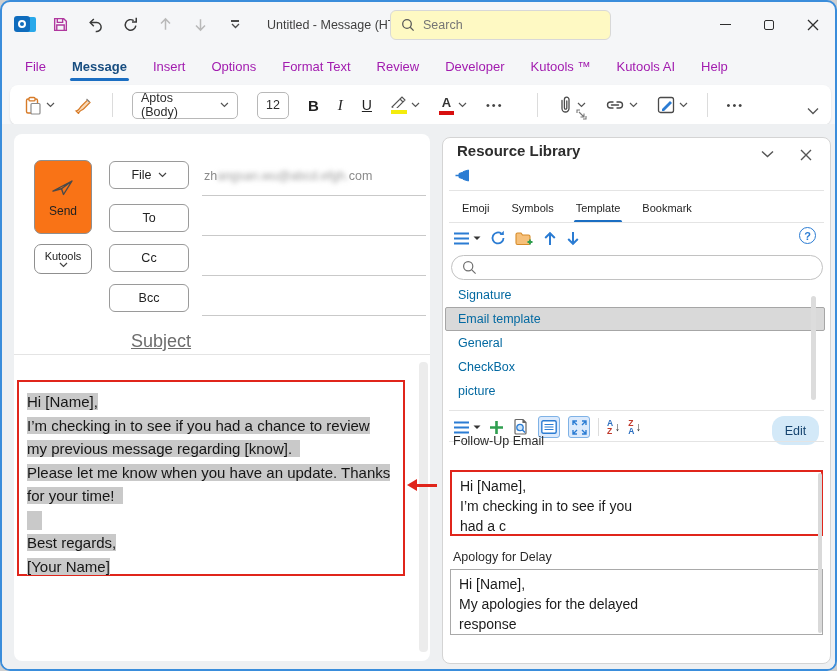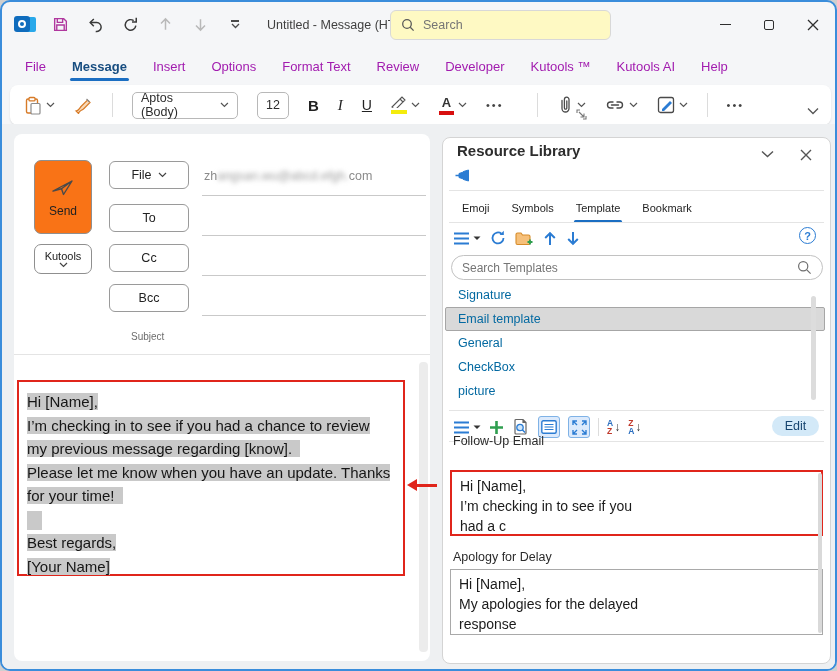--- a/index.html
+++ b/index.html
@@ -54,21 +54,21 @@
   
   .compose { position:absolute; left:12px; top:10px; width:416px; height:527px; background:#fff; border-radius:8px; }
   .send-btn { position:absolute; left:20px; top:26px; width:58px; height:74px; border:1px solid #8f8f8f; border-radius:7px; background:#f97316; display:flex; flex-direction:column; align-items:center; justify-content:center; gap:5px; }
   .send-btn span { font-size:12px; color:#222; }
   .schedule-btn { position:absolute; left:20px; top:110px; width:58px; height:30px; border:1px solid #8f8f8f; border-radius:7px; background:#fff; display:flex; flex-direction:column; align-items:center; justify-content:center; line-height:1; }
   .schedule-btn span { font-size:11px; color:#222; }
   .fld-btn { position:absolute; left:95px; width:80px; height:28px; border:1px solid #9a9a9a; border-radius:6px; background:#fff; display:flex; align-items:center; justify-content:center; gap:6px; font-size:12.5px; color:#222; }
   .fld-line { position:absolute; left:188px; width:224px; height:1px; background:#c9c9c9; }
   .from-email { position:absolute; left:190px; top:35px; font-size:12.5px; color:#8b8b8b; white-space:nowrap; }
   .from-email .blur { filter:blur(2.6px); color:#9d9d9d; }
-  .subject-label { position:absolute; left:117px; top:197px; font-size:10px; color:#6d6d6d; }
+  .subject-label { position:absolute; left:117px; top:197px; font-size:18px; color:#6d6d6d;text-decoration:underline; }
   .hdr-divider { position:absolute; left:0; right:0; top:220px; height:1px; background:#e4e4e4; }
   .body-box { position:absolute; left:3px; top:246px; width:388px; height:196px; border:2px solid #e0251b; padding:8px 0 0 8px; }
   .body-line { font-size:15px; line-height:23.5px; color:#161616; white-space:pre; }
   .body-line span { background:#c9c9c9; }
   .body-line.blank span { display:inline-block; min-width:15px; height:19px; vertical-align:middle; }
   .left-scroll { position:absolute; right:2px; top:228px; width:9px; height:290px; background:#ececec; border-radius:4px; }
 
   
   .annot-arrow { position:absolute; left:405px; top:355px; width:30px; height:13px; }
   .annot-arrow .head { position:absolute; left:0; top:0; width:0; height:0; border-top:6.5px solid transparent; border-bottom:6.5px solid transparent; border-right:10px solid #e0251b; }
@@ -92,21 +92,21 @@
   .tpl-item { height:24px; display:flex; align-items:center; padding-left:12px; font-size:12.5px; color:#0369a1; border:1px solid transparent; border-radius:2px; }
   .tpl-item.selected { background:#d9d9d9; border-color:#a6a6a6; }
   .list-scroll { position:absolute; right:14px; top:158px; width:5px; height:104px; background:#dcdcdc; border-radius:3px; }
   .ptb2 { position:absolute; left:10px; top:277px; height:24px; display:flex; align-items:center; gap:8px; color:#2b7cd3; }
   .tgl { width:22px; height:22px; display:flex; align-items:center; justify-content:center; border-radius:3px; border:1px solid transparent; }
   .tgl.on { background:#dceafc; border-color:#7fb2e6; }
   .sort-ic { display:flex; align-items:center; gap:1px; }
   .sort-col { display:flex; flex-direction:column; line-height:1; font-size:8.5px; font-weight:bold; }
   .s-blue { color:#2b6fc0; } .s-red { color:#c0392b; }
   .sort-arrow { font-size:12px; color:#333; }
-  .edit-btn { position:absolute; right:11px; top:278px; width:47px; height:20px; background:#d3e9f8; border-radius:12px; display:flex; align-items:center; justify-content:center; font-size:12.5px; color:#16446f; }
+  .edit-btn { position:absolute; right:11px; top:278px; width:47px; height:29px; background:#d3e9f8; border-radius:12px; display:flex; align-items:center; justify-content:center; font-size:12.5px; color:#16446f; }
   .prev-label { position:absolute; left:10px; font-size:12.5px; color:#2b2b2b; }
   .prev-box { position:absolute; left:7px; width:373px; height:66px; background:#fff; padding:4px 8px; }
   .prev-box.red { border:2px solid #e0251b; }
   .prev-box.gray { border:1px solid #a9a9a9; }
   .prev-line { font-size:14px; line-height:20px; color:#1b1b1b; white-space:pre; }
   .panel-scroll { position:absolute; right:8px; top:335px; width:4px; height:160px; background:#d9d9d9; border-radius:2px; }
 
   svg { display:block; }
 </style>
 </head>
@@ -407,21 +407,20 @@
           <svg width="14" height="15" viewBox="0 0 14 15">
               <path d="M7 1v11 M2.2 8 7 12.8 11.8 8" fill="none" stroke="#2b7cd3" stroke-width="2"></path>
             </svg>
         </div>
       </div>
       <div class="ptb-help">
           <span>?</span>
         </div>
 
       <div class="pt-search">
-        <input placeholder="Search Templates" style="">
         <svg width="15" height="15" viewBox="0 0 15 15">
             <circle cx="6.2" cy="6.2" r="4.6" fill="none" stroke="#6e6e6e" stroke-width="1.2"></circle>
             <path d="M9.8 9.8 13.6 13.6" stroke="#6e6e6e" stroke-width="1.2"></path>
           </svg>
       </div>
 
       <div class="tpl-list">
         <div class="tpl-item">Signature</div>
         <div class="tpl-item selected">Email template</div>
         <div class="tpl-item">General</div>

